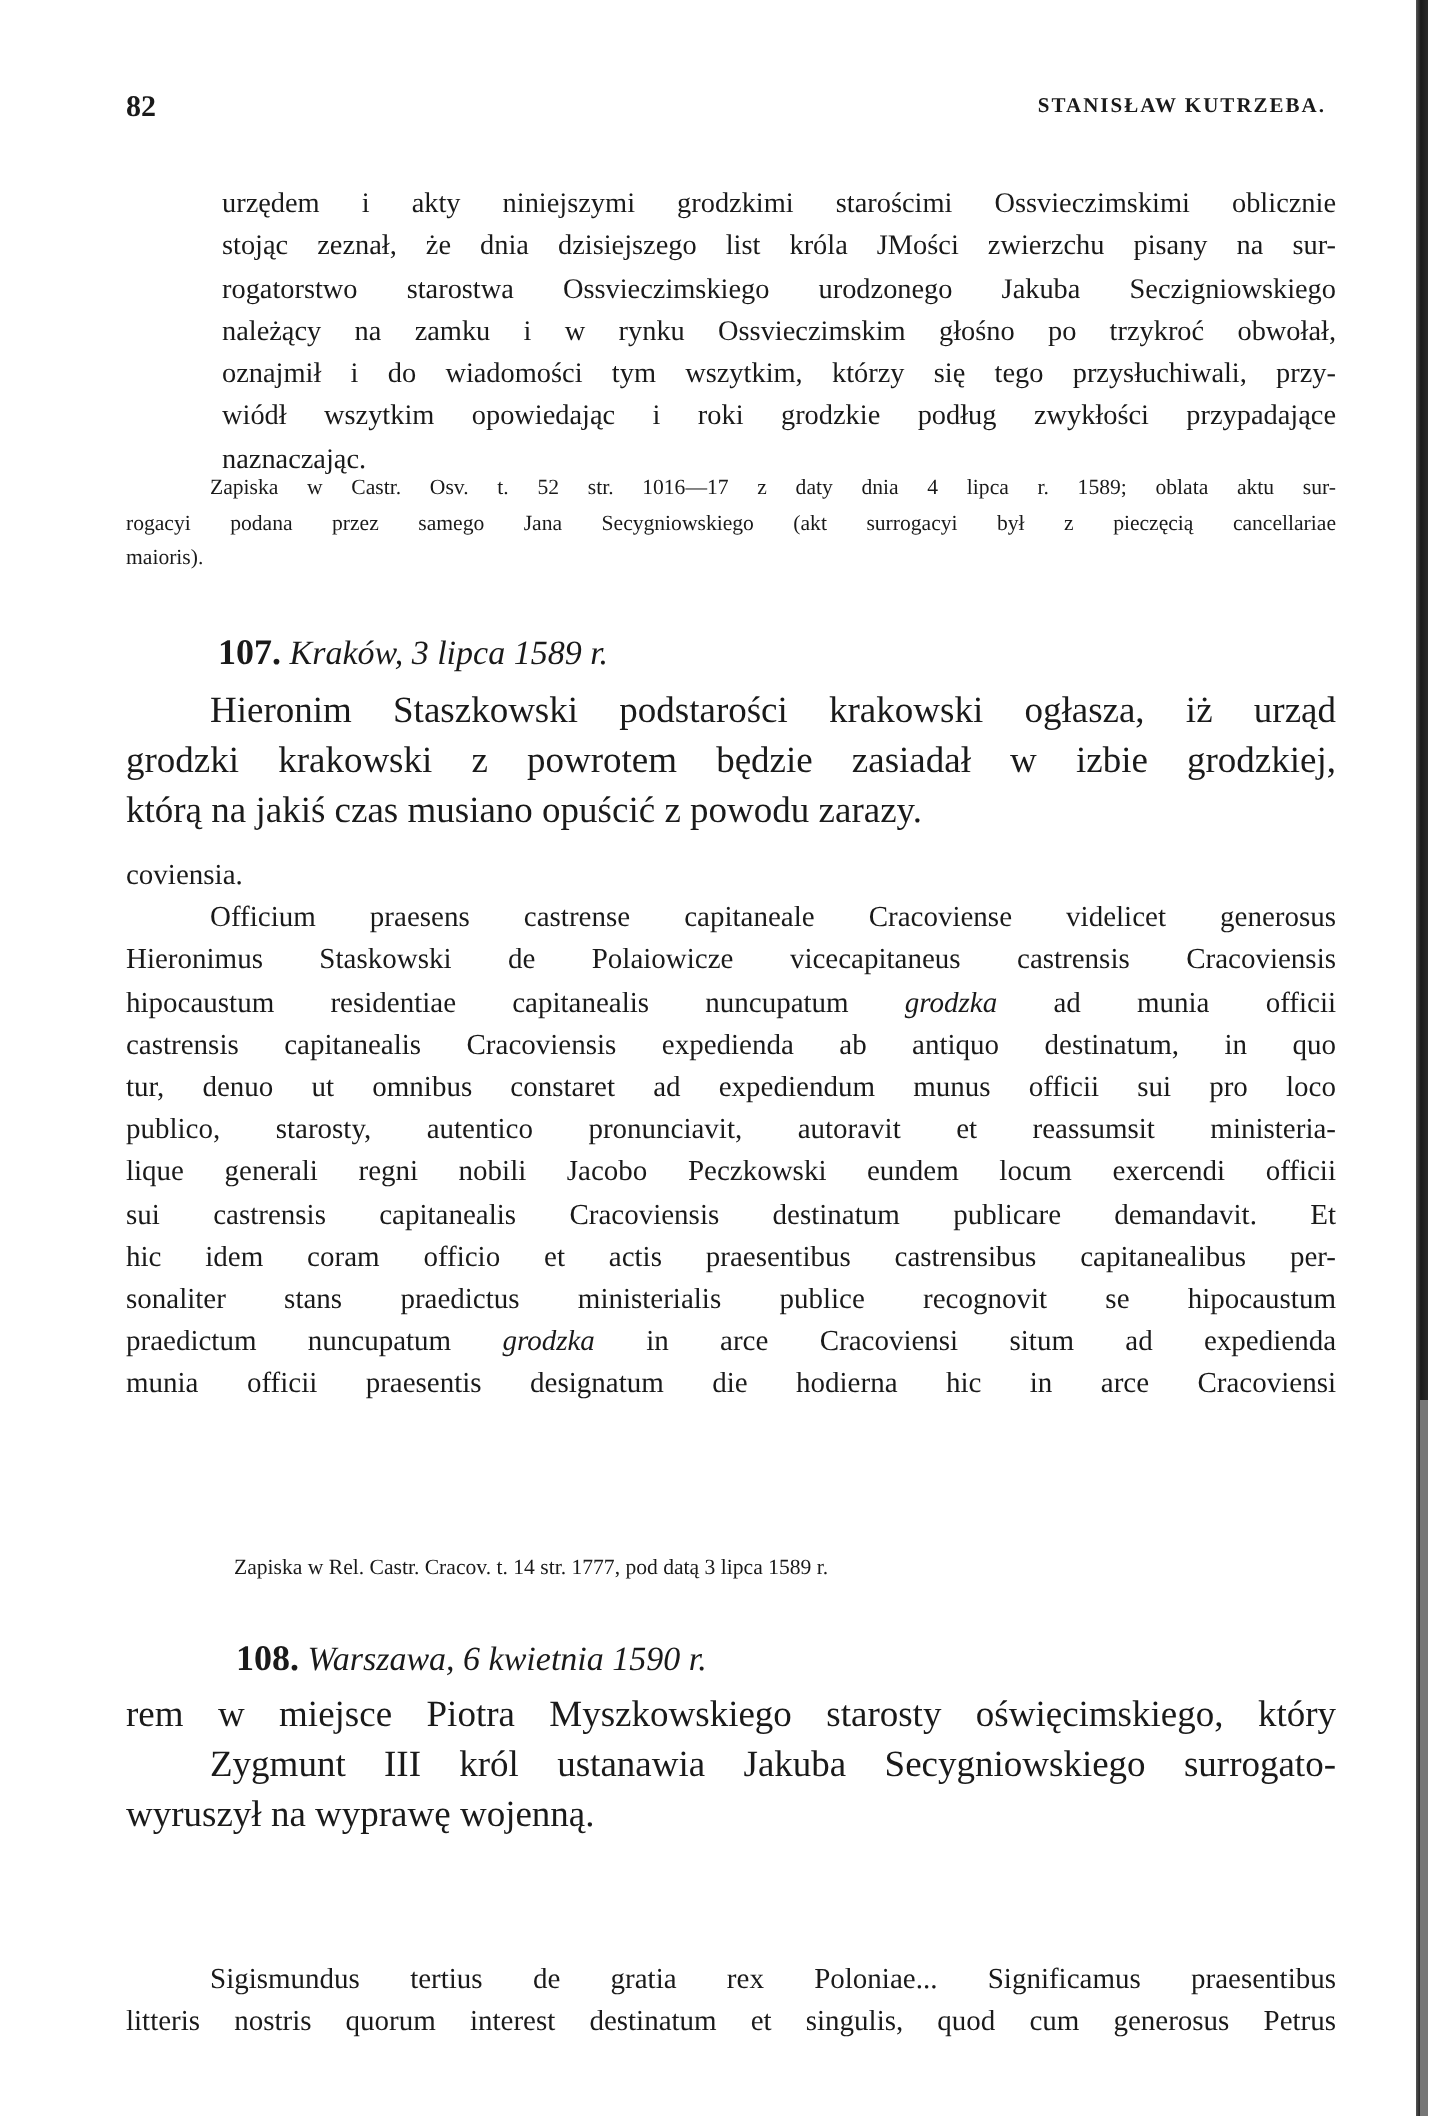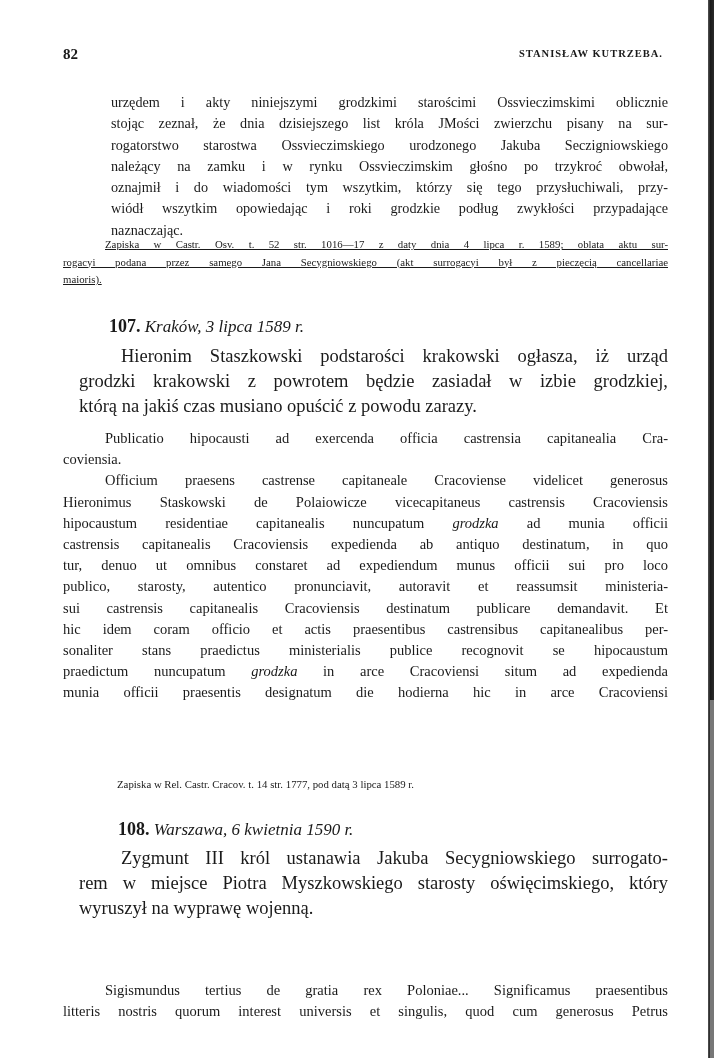--- a/index.html
+++ b/index.html
@@ -26,21 +26,21 @@
   .note { font-size: 10.8px; line-height: 17.5px; margin: 0; }
   .note .line { display: block; text-align: justify; text-align-last: justify; white-space: nowrap; }
   .note .line.last { text-align-last: left; }
   .indent { padding-left: 42px; }
 
   .heading { font-size: 17px; }
   .heading .num { font-weight: bold; font-size: 18px; }
   .heading .place { font-style: italic; margin-top: 18px; }
 
   .summary { font-size: 18.5px; line-height: 25px; }
-  .summary .line { display: block; text-align: justify; text-align-last: justify; white-space: nowrap; margin-left: 16px; }
+  .summary .line { display: block; text-align: justify; text-align-last: justify; white-space: nowrap; }
   .summary .line.last { text-align-last: left; }
 
   .latin { font-size: 14.5px; line-height: 21.2px; }
   .latin .line { display: block; text-align: justify; text-align-last: justify; white-space: nowrap; }
   .latin .line.last { text-align-last: left; }
   em { font-style: italic; }
 </style>
 </head>
 <body>
 
@@ -57,64 +57,64 @@
     <span class="line">urzędem i akty niniejszymi grodzkimi starościmi Ossvieczimskimi oblicznie</span>
     <span class="line">stojąc zeznał, że dnia dzisiejszego list króla JMości zwierzchu pisany na sur-</span>
     <span class="line">rogatorstwo starostwa Ossvieczimskiego urodzonego Jakuba Seczigniowskiego</span>
     <span class="line">należący na zamku i w rynku Ossvieczimskim głośno po trzykroć obwołał,</span>
     <span class="line">oznajmił i do wiadomości tym wszytkim, którzy się tego przysłuchiwali, przy-</span>
     <span class="line">wiódł wszytkim opowiedając i roki grodzkie podług zwykłości przypadające</span>
     <span class="line last">naznaczając.</span>
   </p>
 </div>
 
-<div class="block" style="top:236px;text-decoration:underline;">
+<div class="block" style="top:236px;">
   <p class="note">
     <span class="line indent">Zapiska w Castr. Osv. t. 52 str. 1016—17 z daty dnia 4 lipca r. 1589; oblata aktu sur-</span>
     <span class="line">rogacyi podana przez samego Jana Secygniowskiego (akt surrogacyi był z pieczęcią cancellariae</span>
     <span class="line last">maioris).</span>
   </p>
 </div>
 
 <div class="block heading" style="top:316px; left:109px;">
   <span class="num">107.</span>
   <span class="place">Kraków, 3 lipca 1589 r.</span>
 </div>
 
 <div class="block summary" style="top:344px;">
   <span class="line indent">Hieronim Staszkowski podstarości krakowski ogłasza, iż urząd</span>
   <span class="line">grodzki krakowski z powrotem będzie zasiadał w izbie grodzkiej,</span>
   <span class="line last">którą na jakiś czas musiano opuścić z powodu zarazy.</span>
 </div>
 
 <div class="block latin" style="top:428px;">
-  <span class="line indent">Publicatio hipocausti ad exercenda officia castrensia capitanealia Cra-</span>
   <span class="line last">coviensia.</span>
   <span class="line indent">Officium praesens castrense capitaneale Cracoviense videlicet generosus</span>
   <span class="line">Hieronimus Staskowski de Polaiowicze vicecapitaneus castrensis Cracoviensis</span>
   <span class="line"><span>hipocaustum residentiae capitanealis nuncupatum </span><em>grodzka</em><span> ad munia officii</span></span>
   <span class="line">castrensis capitanealis Cracoviensis expedienda ab antiquo destinatum, in quo</span>
   <span class="line">tur, denuo ut omnibus constaret ad expediendum munus officii sui pro loco</span>
   <span class="line">publico, starosty, autentico pronunciavit, autoravit et reassumsit ministeria-</span>
+  <span class="line">lique generali regni nobili Jacobo Peczkowski eundem locum exercendi officii</span>
   <span class="line">sui castrensis capitanealis Cracoviensis destinatum publicare demandavit. Et</span>
   <span class="line">hic idem coram officio et actis praesentibus castrensibus capitanealibus per-</span>
   <span class="line">sonaliter stans praedictus ministerialis publice recognovit se hipocaustum</span>
   <span class="line"><span>praedictum nuncupatum </span><em>grodzka</em><span> in arce Cracoviensi situm ad expedienda</span></span>
   <span class="line">munia officii praesentis designatum die hodierna hic in arce Cracoviensi</span>
 </div>
 
 <div class="block note" style="top:776px; padding-left:54px;">Zapiska w Rel. Castr. Cracov. t. 14 str. 1777, pod datą 3 lipca 1589 r.</div>
 
 <div class="block heading" style="top:819px; left:118px;">
   <span class="num">108.</span>
   <span class="place">Warszawa, 6 kwietnia 1590 r.</span>
 </div>
 
 <div class="block summary" style="top:846px;">
+  <span class="line">rem w miejsce Piotra Myszkowskiego starosty oświęcimskiego, który</span>
   <span class="line indent">Zygmunt III król ustanawia Jakuba Secygniowskiego surrogato-</span>
-  <span class="line">rem w miejsce Piotra Myszkowskiego starosty oświęcimskiego, który</span>
   <span class="line last">wyruszył na wyprawę wojenną.</span>
 </div>
 
 <div class="block latin" style="top:980px;">
   <span class="line indent">Sigismundus tertius de gratia rex Poloniae... Significamus praesentibus</span>
-  <span class="line">litteris nostris quorum interest universis et singulis, quod cum generosus Petrus</span>
+  <span class="line">litteris nostris quorum interest destinatum et singulis, quod cum generosus Petrus</span>
 </div>
 
 </body></html>

